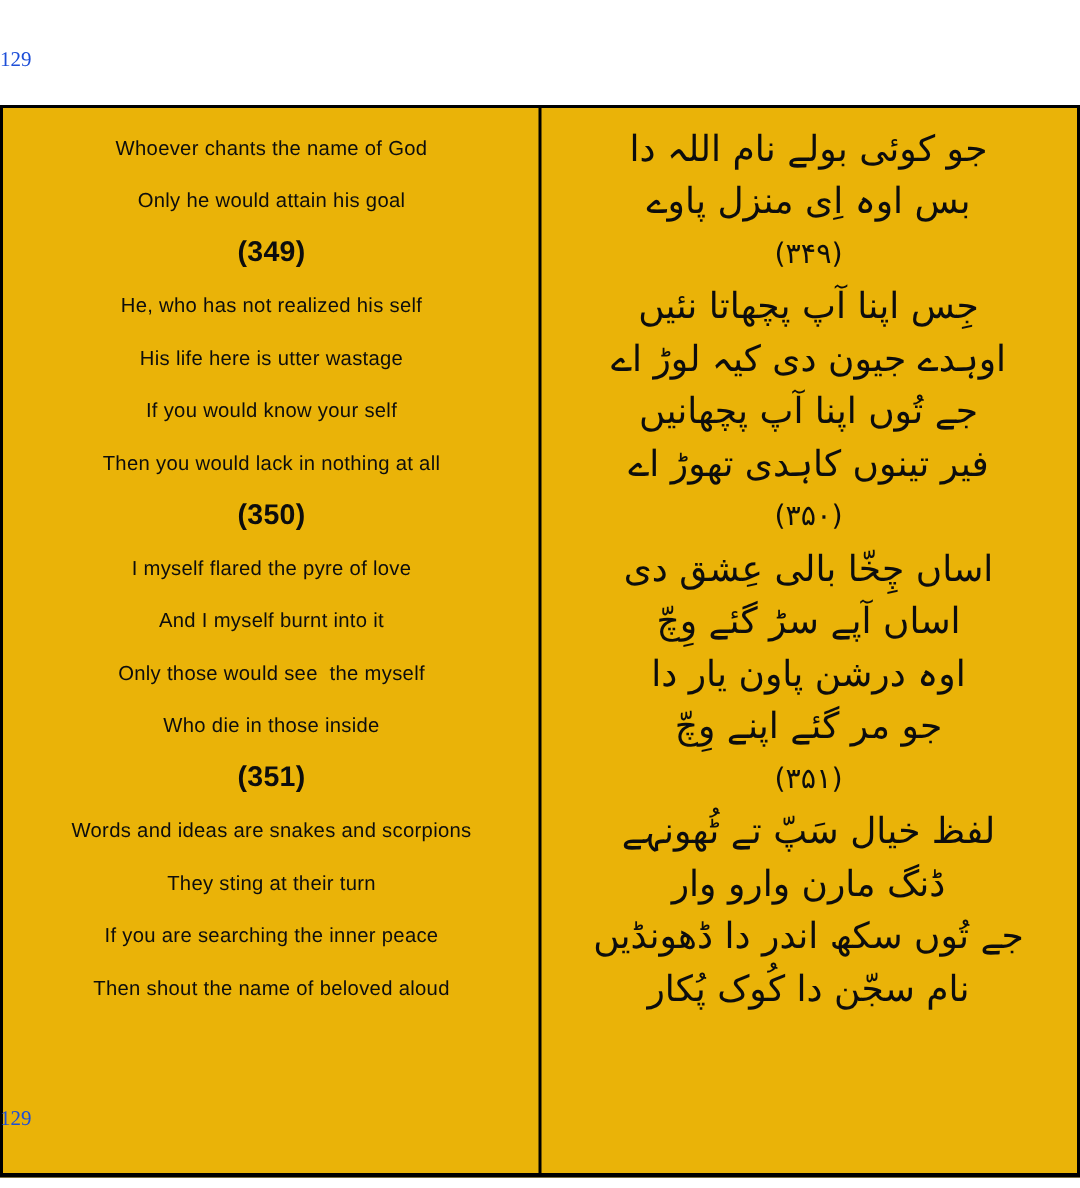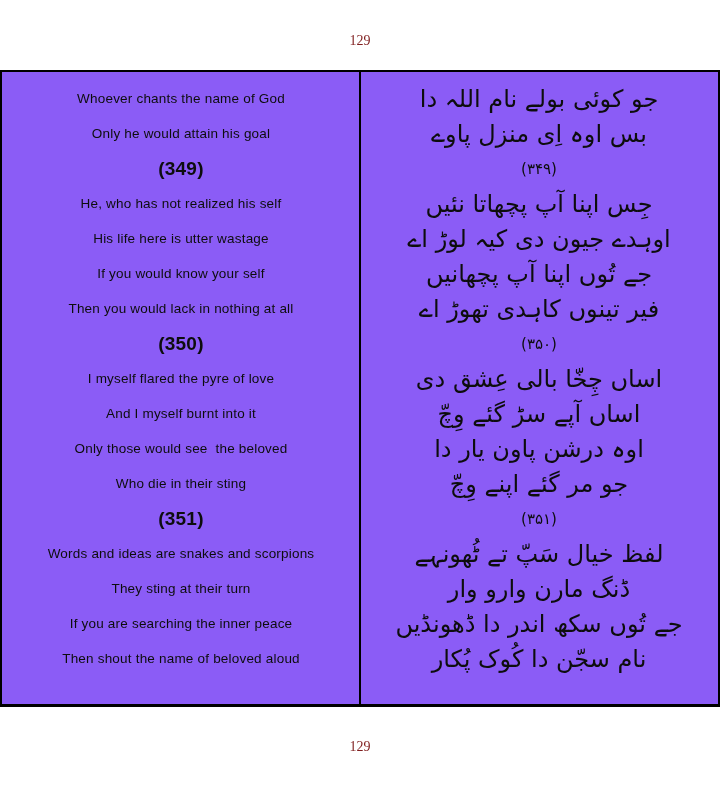--- a/index.html
+++ b/index.html
@@ -12,40 +12,40 @@
     height: 792px;
     position: relative;
     font-family: "Liberation Sans", sans-serif;
     color: #000000;
     overflow: hidden;
   }
   .page-num {
     position: absolute;
     left: 0;
     width: 720px;
-    text-align: center;
+    text-align: left;
     font-family: "Liberation Serif", serif;
     font-size: 14px;
-    color: #7f1d1d;
+    color: #1d4ed8;
   }
   .page-num.top { top: 33px; }
   .page-num.bottom { top: 739px; }
 
   .frame {
     position: absolute;
     top: 70px;
     left: 0;
     width: 720px;
-    height: 637px;
+    height: 715px;
     box-sizing: border-box;
     border-top: 2px solid #000;
     border-bottom: 3px solid #000;
     border-left: 2px solid #000;
     border-right: 2px solid #000;
-    background: #8b5cf6;
+    background: #eab308;
   }
   .divider {
     position: absolute;
     top: 0;
     bottom: 0;
     left: 50%;
     width: 2px;
     margin-left: -1px;
     background: #000;
   }
@@ -77,21 +77,21 @@
     font-size: 24px;
     direction: rtl;
     unicode-bidi: plaintext;
     color: #0d0d0d;
   }
   .row.number-row .en {
     font-weight: bold;
     font-size: 19px;
   }
   .row.number-row .ur {
-    font-size: 15px;
+    font-size: 19px;
   }
 </style>
 </head>
 <body>
 
 <div class="page-num top">129</div>
 
 <div class="frame">
   <div class="divider"></div>
   <div class="rows">
@@ -180,30 +180,30 @@
     <div class="cell">
       <span class="en">And I myself burnt into it</span>
     </div>
     <div class="cell">
       <span class="ur">اساں آپے سڑ گئے وِچّ</span>
     </div>
   </div>
 
   <div class="row">
     <div class="cell">
-      <span class="en">Only those would see  the beloved</span>
+      <span class="en">Only those would see  the myself</span>
     </div>
     <div class="cell">
       <span class="ur">اوہ درشن پاون یار دا</span>
     </div>
   </div>
 
   <div class="row">
     <div class="cell">
-      <span class="en">Who die in their sting</span>
+      <span class="en">Who die in those inside</span>
     </div>
     <div class="cell">
       <span class="ur">جو مر گئے اپنے وِچّ</span>
     </div>
   </div>
 
   <div class="row number-row">
     <div class="cell">
       <span class="en">(351)</span>
     </div>

